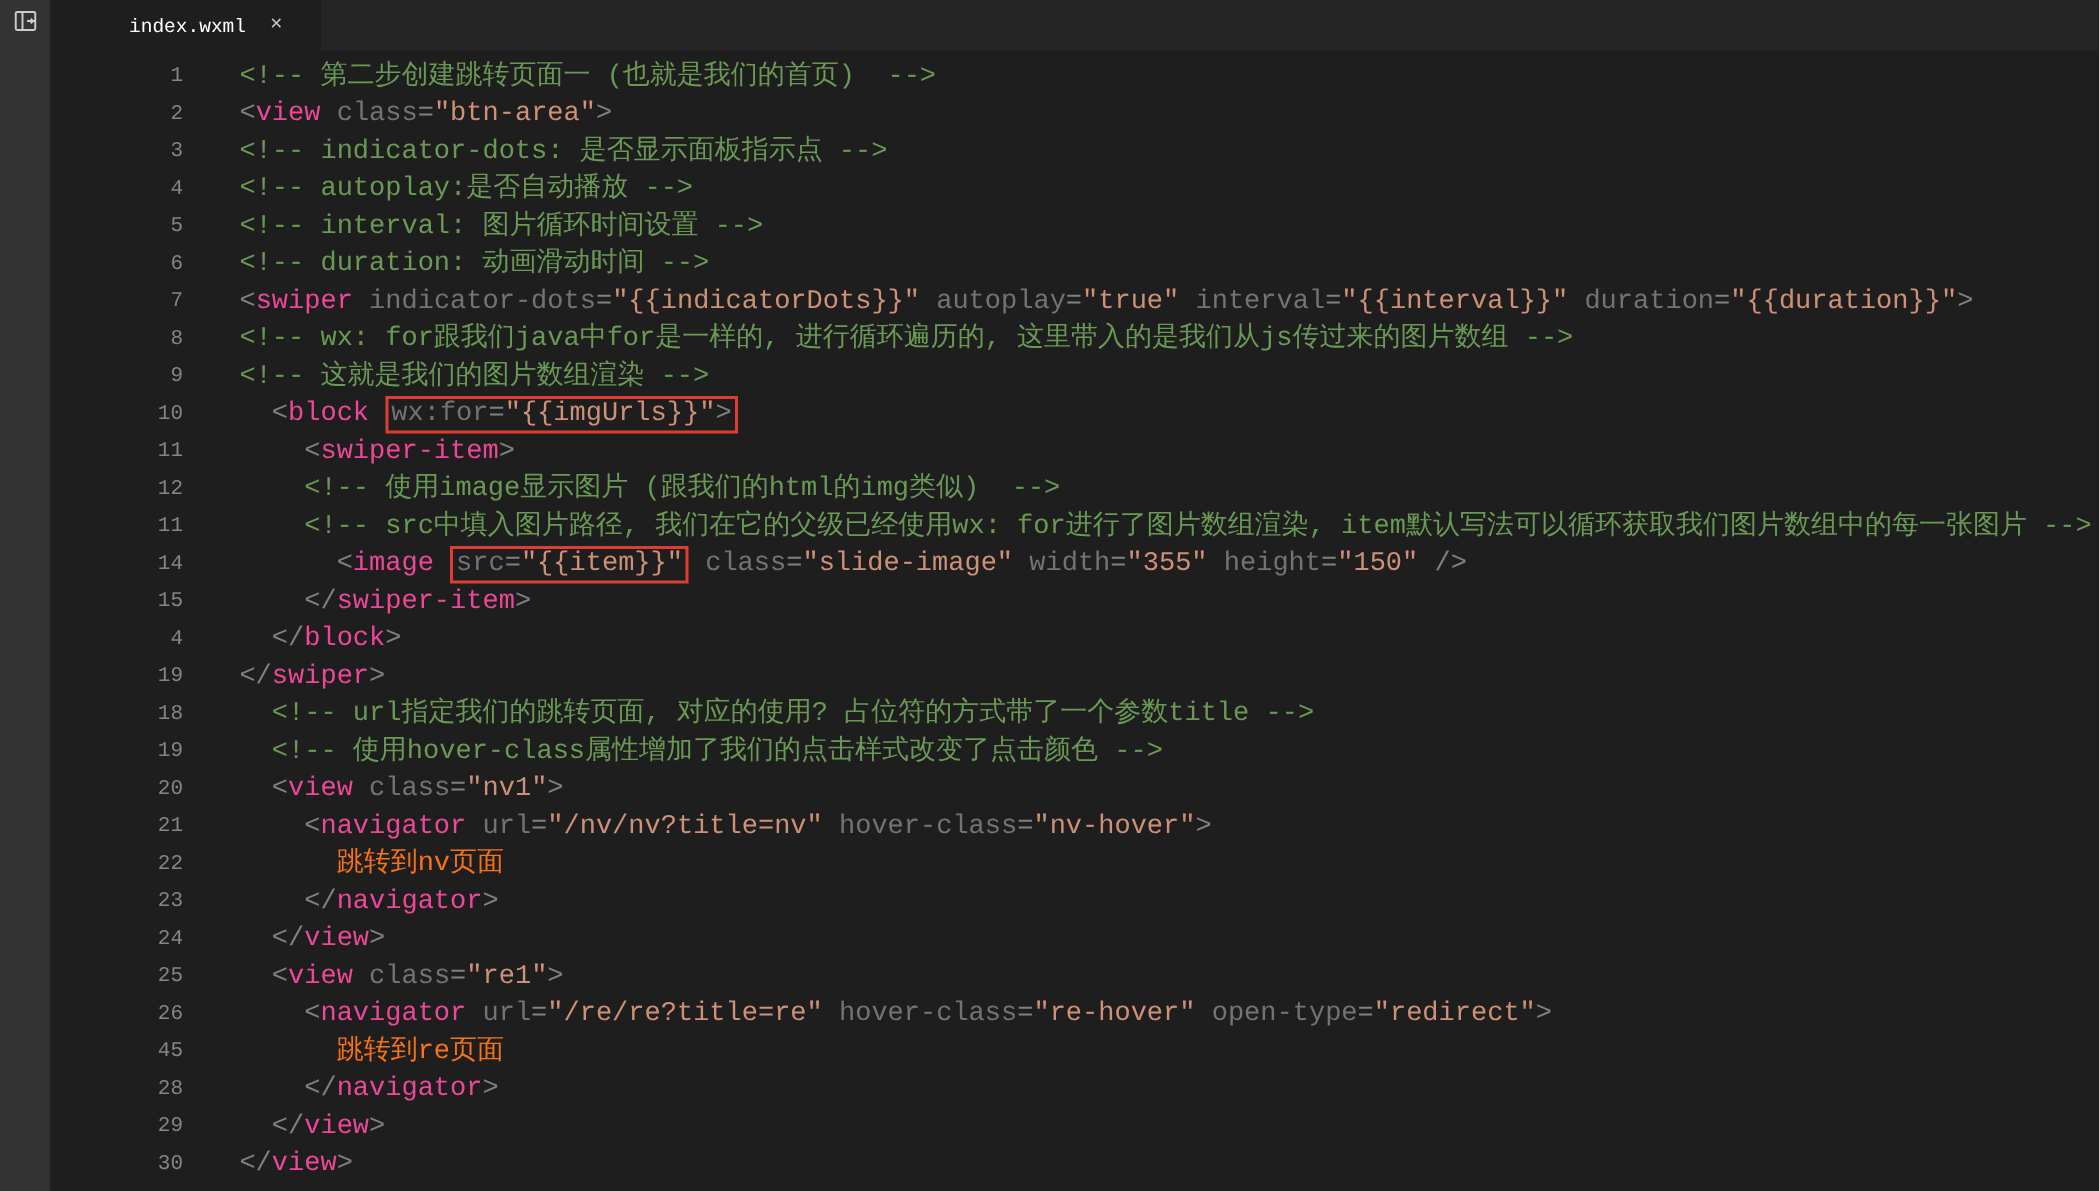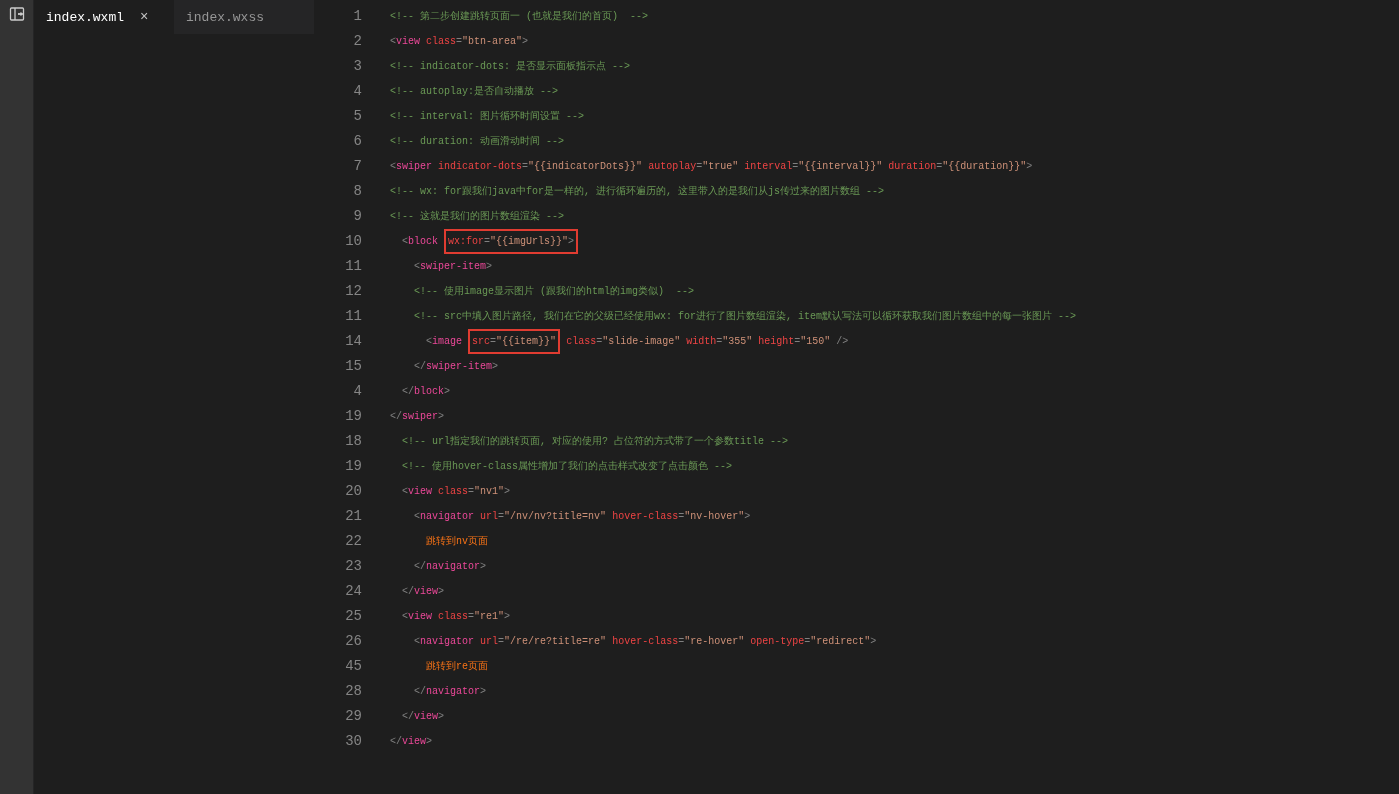--- a/index.html
+++ b/index.html
@@ -23,21 +23,22 @@
     padding-top: 3px;
   }
   .layout-icon {
     color: #cccccc;
     font-size: 15px;
     padding: 3px 6px;
   }
   .main {
     flex: 1;
     display: flex;
-    flex-direction: row;
+    flex-direction: column;
+    margin-left: 40px;
   }
   .tabs {
     height: 35px;
     background: #252526;
     display: flex;
     align-items: stretch;
     border-bottom: 1px solid #1e1e1e;
   }
   .tab {
     display: flex;
@@ -79,27 +80,27 @@
   }
   .code {
     flex: 1;
     padding-top: 4px;
     white-space: pre;
     position: relative;
   }
   .line {
     height: 25px;
     line-height: 25px;
-    font-size: 10px;
+    font-size: 18px;
   }
   
   .cm { color: #6a9955; }        
   .tg { color: #ec4899; }        
   .pn { color: #808080; }        
-  .at { color: #ef4444; }        
+  .at { color: #737373; }        
   .st { color: #ce9178; }        
   .tx { color: #f97316; }        
   .redbox {
     border: 2px solid #e03c31;
     padding: 0 2px;
     display: inline-block;
     line-height: 21px;
     height: 25px;
   }
 </style>
@@ -115,23 +116,20 @@
       <path d="M9 8 L13 8 M11.5 6.5 L13 8 L11.5 9.5" stroke="#cccccc"></path>
     </svg>
   </div>
 </div>
 
 <div class="main">
   <div class="tabs">
     <div class="tab active">
       <span>index.wxml</span>
       <span class="close">×</span>
-    </div>
-    <div class="tab">
-      <span>index.wxss</span>
     </div>
   </div>
 
   <div class="editor">
     <div class="gutter" id="gutter">
         <div class="ln">1</div>
         <div class="ln">2</div>
         <div class="ln">3</div>
         <div class="ln">4</div>
         <div class="ln">5</div>

